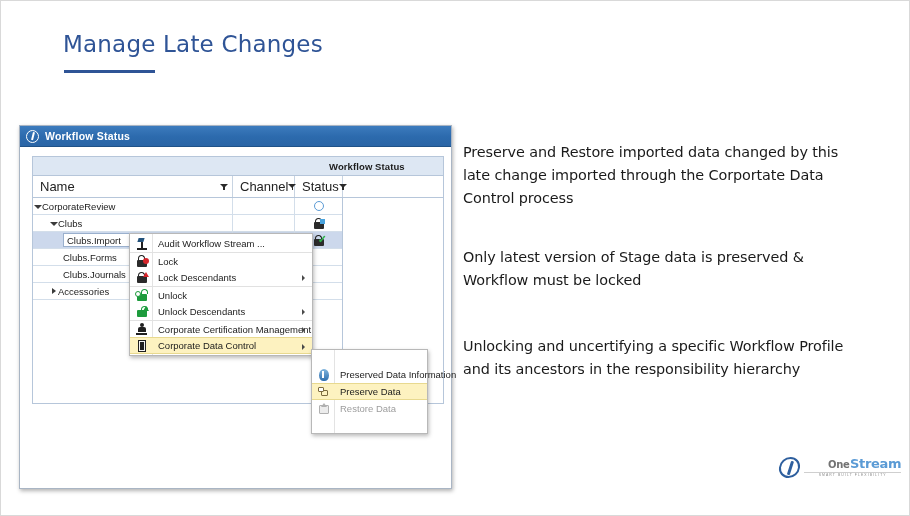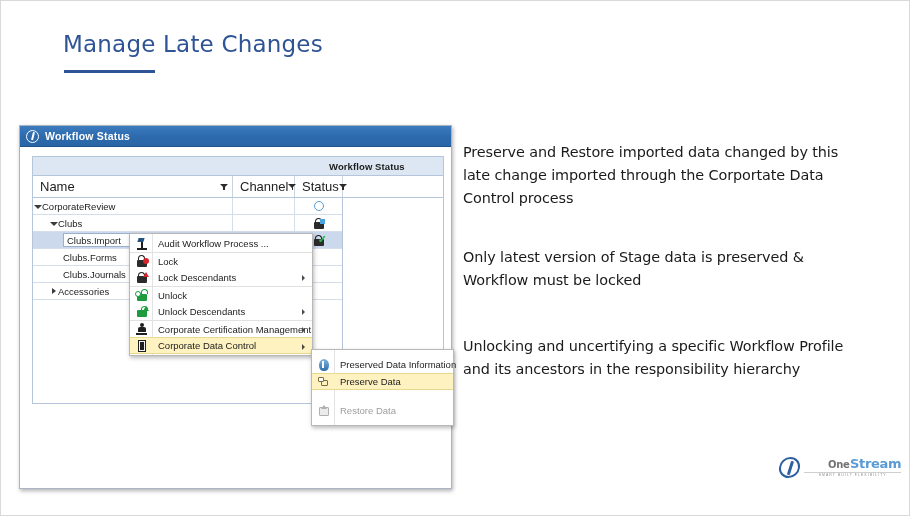--- a/index.html
+++ b/index.html
@@ -300,21 +300,21 @@
     display: flex;
     align-items: center;
     height: 17px;
     font-size: 9.5px;
     color: #1b1b1b;
     padding-left: 2px;
     z-index: 2;
   }
   .mi.sep-top { border-top: 1px solid #e1e1e1; }
   .mi.hl { background: #fdf2c0; border-top: 1px solid #e8d98f; border-bottom: 1px solid #e8d98f; }
-  .mi.disabled { color: #9d9d9d; margin-top: 12px; }
+  .mi.disabled { color: #9d9d9d; }
   .mi .ic {
     width: 19px; flex: none;
     display: flex;
     align-items: center;
     justify-content: center;
     position: relative;
     height: 100%;
   }
   .mi .txt { padding-left: 7px; white-space: nowrap; }
   .mi .arrow {
@@ -441,26 +441,26 @@
     border-left: 3px solid transparent;
     border-right: 3px solid transparent;
     border-bottom: 4px solid #b0b0b0;
   }
 
   
   #ctx-submenu {
     position: absolute;
     left: 310px;
     top: 348px;
-    width: 143px;
+    width: 117px;
     background: #ffffff;
     border: 1px solid #b8b8b8;
     box-shadow: 1px 2px 4px rgba(0,0,0,0.27);
     z-index: 50;
-    padding: 6px 0;
+    padding: 16px 0;
   }
   #ctx-submenu .railline {
     position: absolute;
     left: 22px; top: 0; bottom: 0;
     width: 1px;
     background: #e3e3e3;
   }
 
   
   .para {
@@ -656,21 +656,21 @@
     <div class="railline"></div>
 
     <div class="mi">
       <span class="ic">
         <span class="g">
             <span class="scope-base"></span>
             <span class="scope-stem"></span>
             <span class="scope-head"></span>
           </span>
       </span>
-      <span class="txt">Audit Workflow Process ...</span>
+      <span class="txt">Audit Workflow Stream ...</span>
     </div>
 
     <div class="mi sep-top">
       <span class="ic">
         <span class="g">
             <span class="lk-shk"></span>
             <span class="lk-bod"></span>
             <span class="dot-red"></span>
           </span>
       </span>

